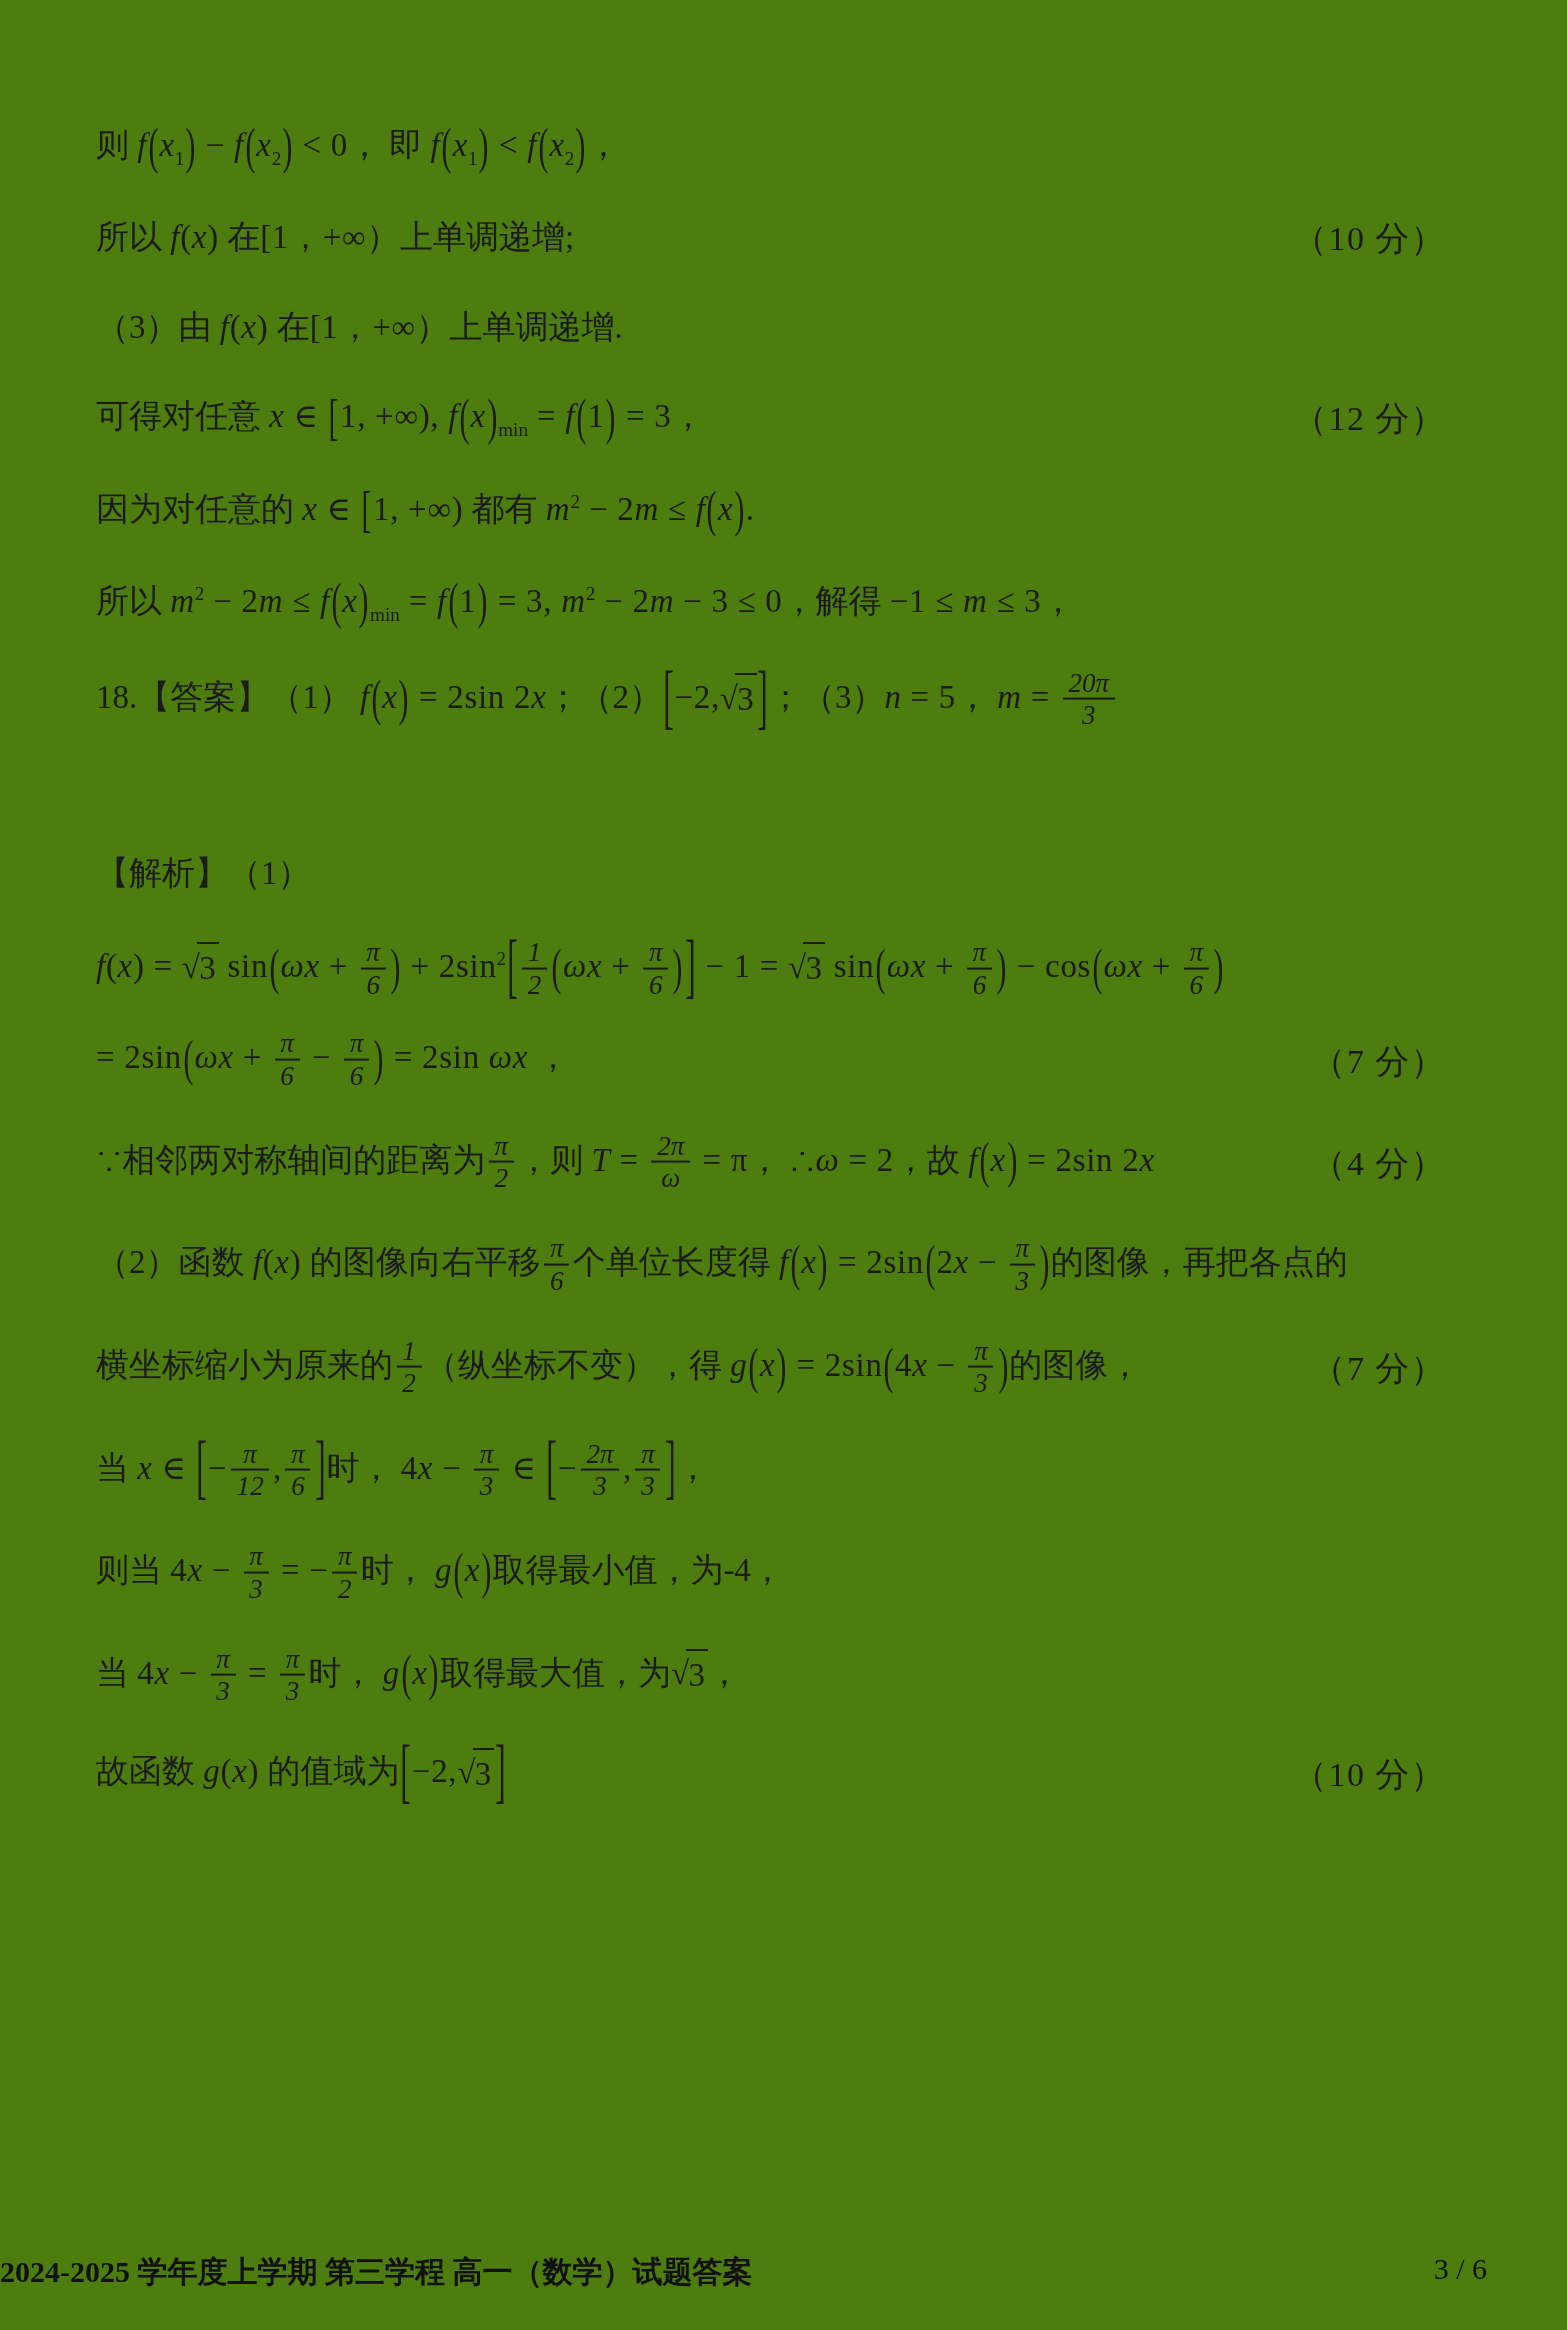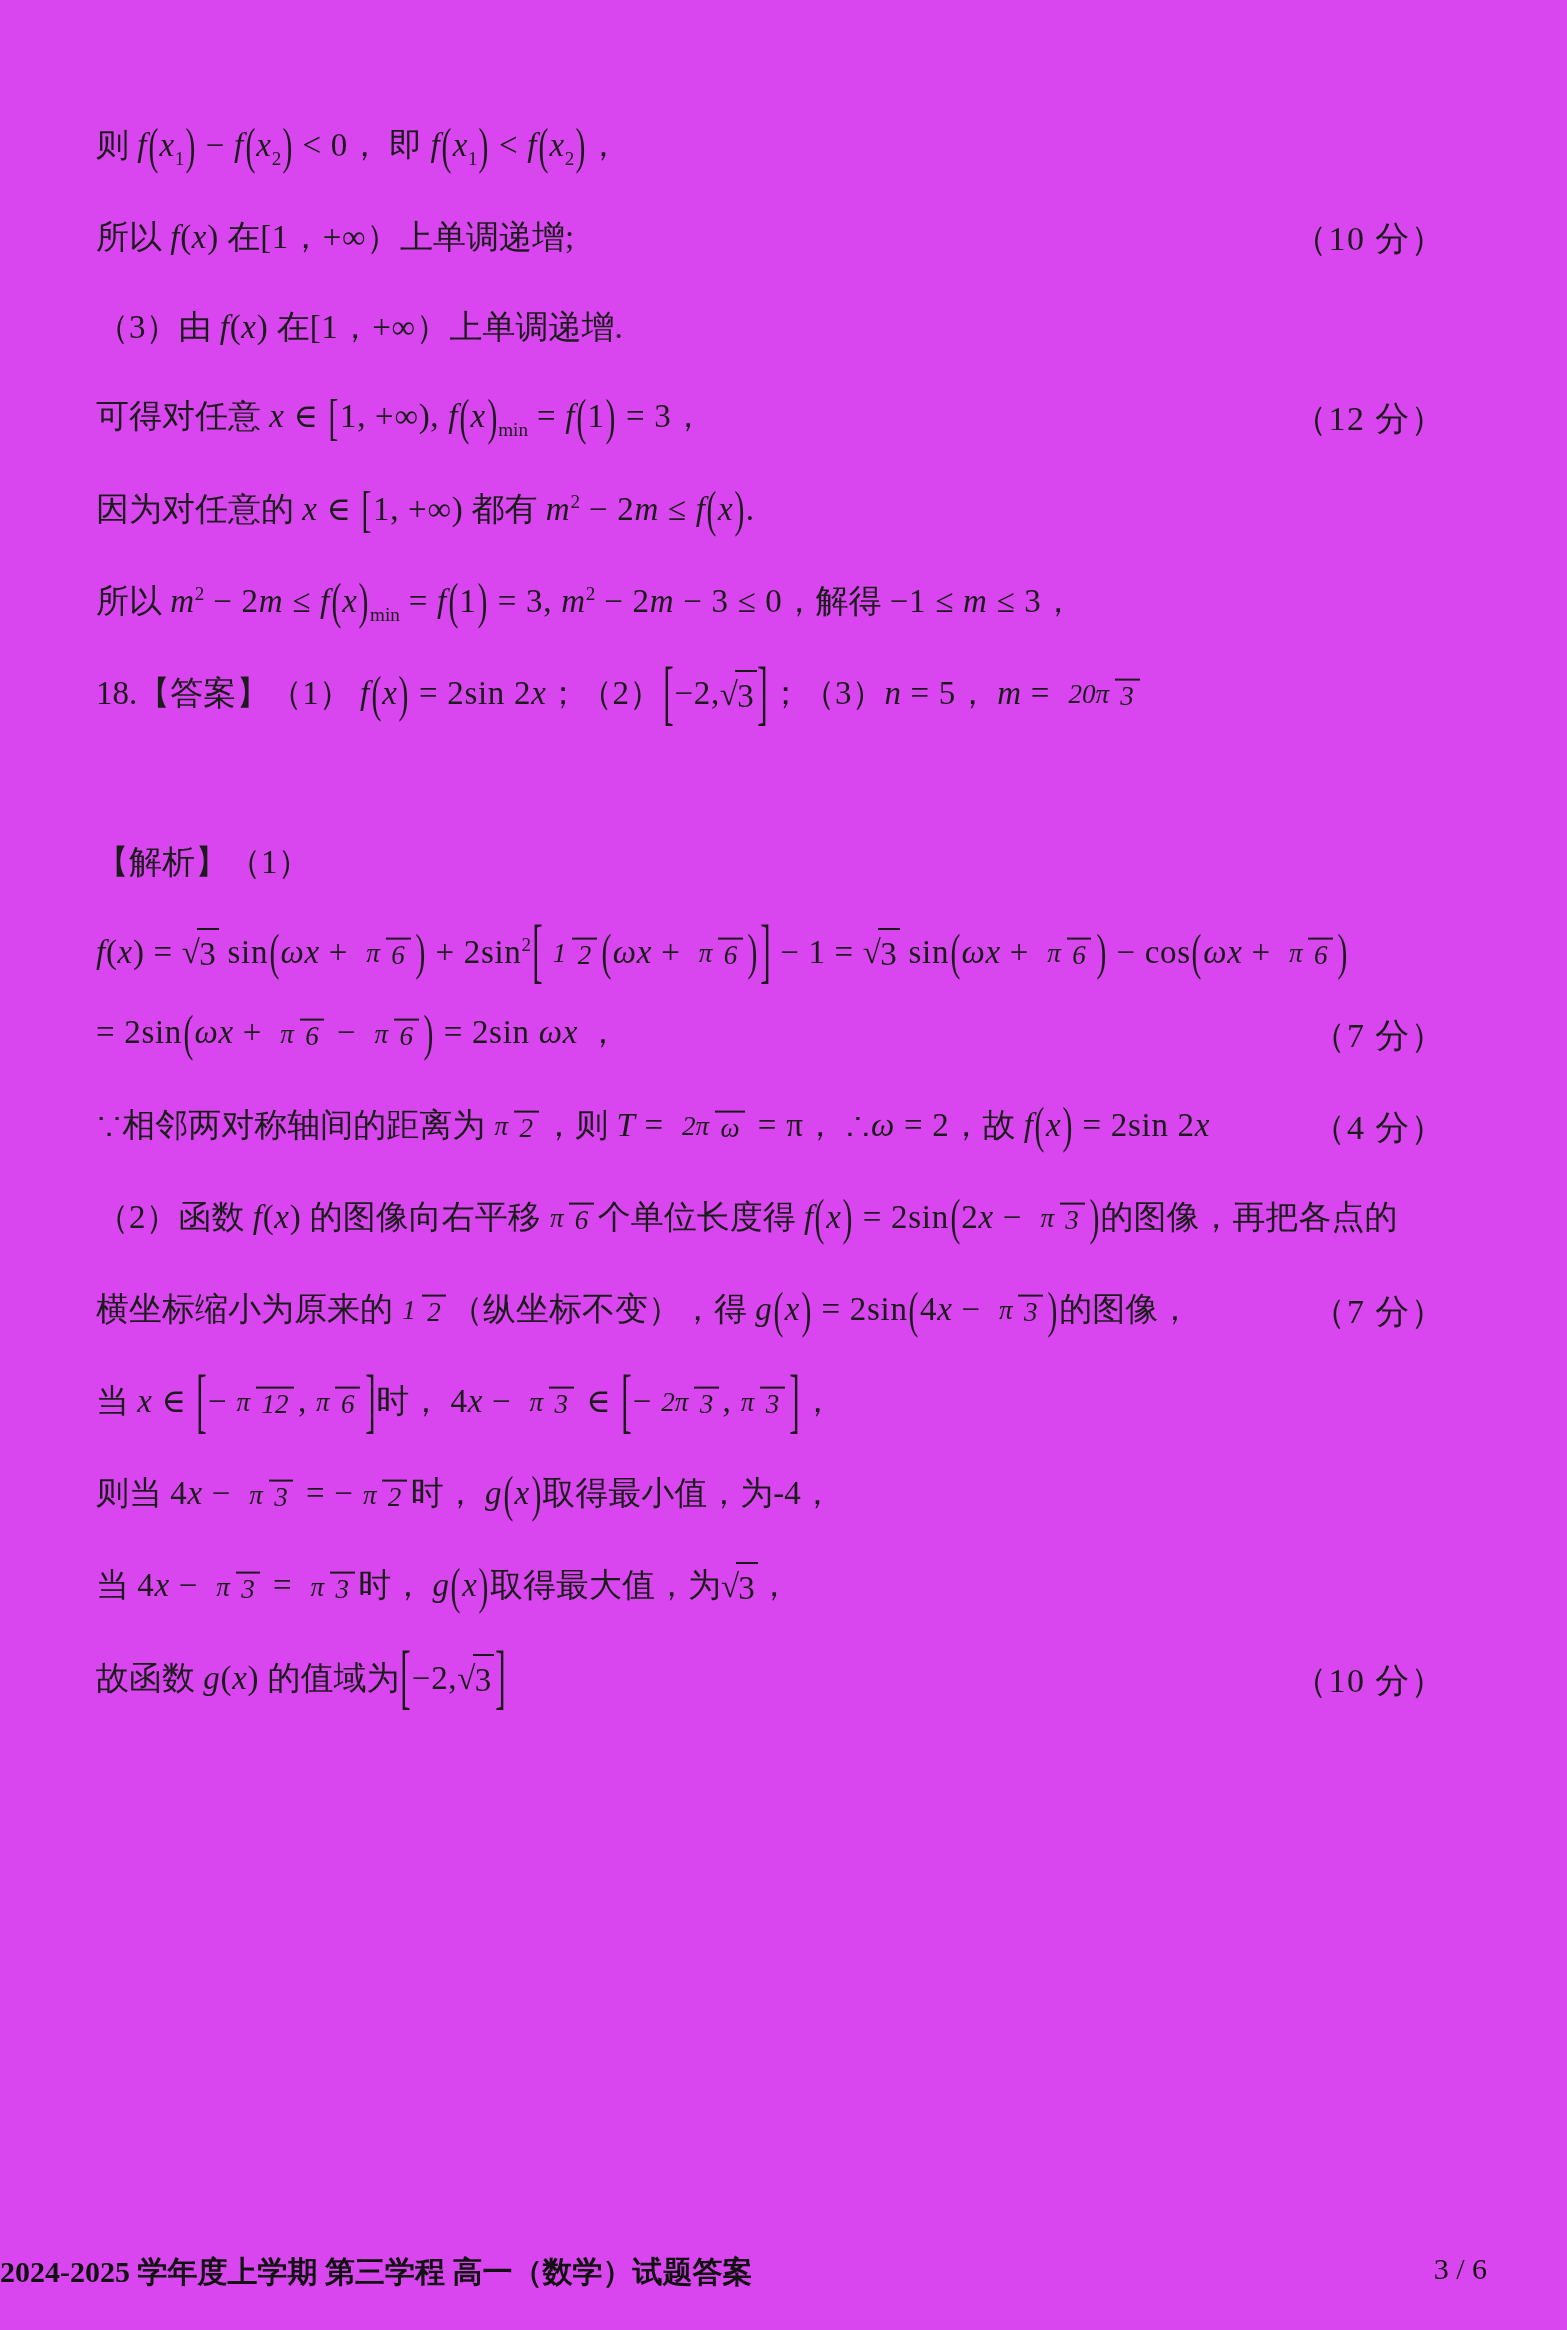--- a/index.html
+++ b/index.html
@@ -1,21 +1,21 @@
 <!DOCTYPE html>
 <html style="font-size:11.4px"><head>
 <meta charset="utf-8">
 <style>
   html,body { margin:0; padding:0; }
   body { background:#d9d9d9; font-family:"Liberation Serif","DejaVu Serif",serif; }
 
   .page {
     position:relative;
     width:1567px; height:2330px;
-    background:#d946ef;
+    background:#4d7c0f;
     color:#1b1b1b;
     overflow:hidden;
     margin:0 auto;
   }
 
   .content {
     position:absolute;
     top:121px; left:96px; right:121px;
   }
 
@@ -35,23 +35,23 @@
   .t { font-family:"Liberation Serif","DejaVu Serif",serif; font-style:normal; }
   
   .m { font-family:"Liberation Serif","DejaVu Serif",serif; font-style:italic; letter-spacing:0.7px; }
   
   .r { font-family:"Liberation Serif","DejaVu Serif",serif; font-style:normal; letter-spacing:0.7px; }
 
   .sup { vertical-align:0.65em; font-size:0.58em; font-style:normal; }
   .sub { vertical-align:-0.45em; font-size:0.58em; font-style:normal; }
 
   .frac {
-    display:inline-flex; flex-direction:row;
+    display:inline-flex; flex-direction:column;
     vertical-align:middle;
-    text-align:right;
+    text-align:center;
     font-size:0.82em;
     font-style:italic;
     line-height:1.12;
     margin:0 3.6px;
     transform:translateY(-1.4px);
   }
   .frac .num { display:block; padding:0 5.7px; }
   .frac .den { display:block; padding:0 5.7px; border-top:2.1px solid #1b1b1b; }
 
   .sqrt { display:inline-flex; align-items:stretch; vertical-align:-0.05em; }

